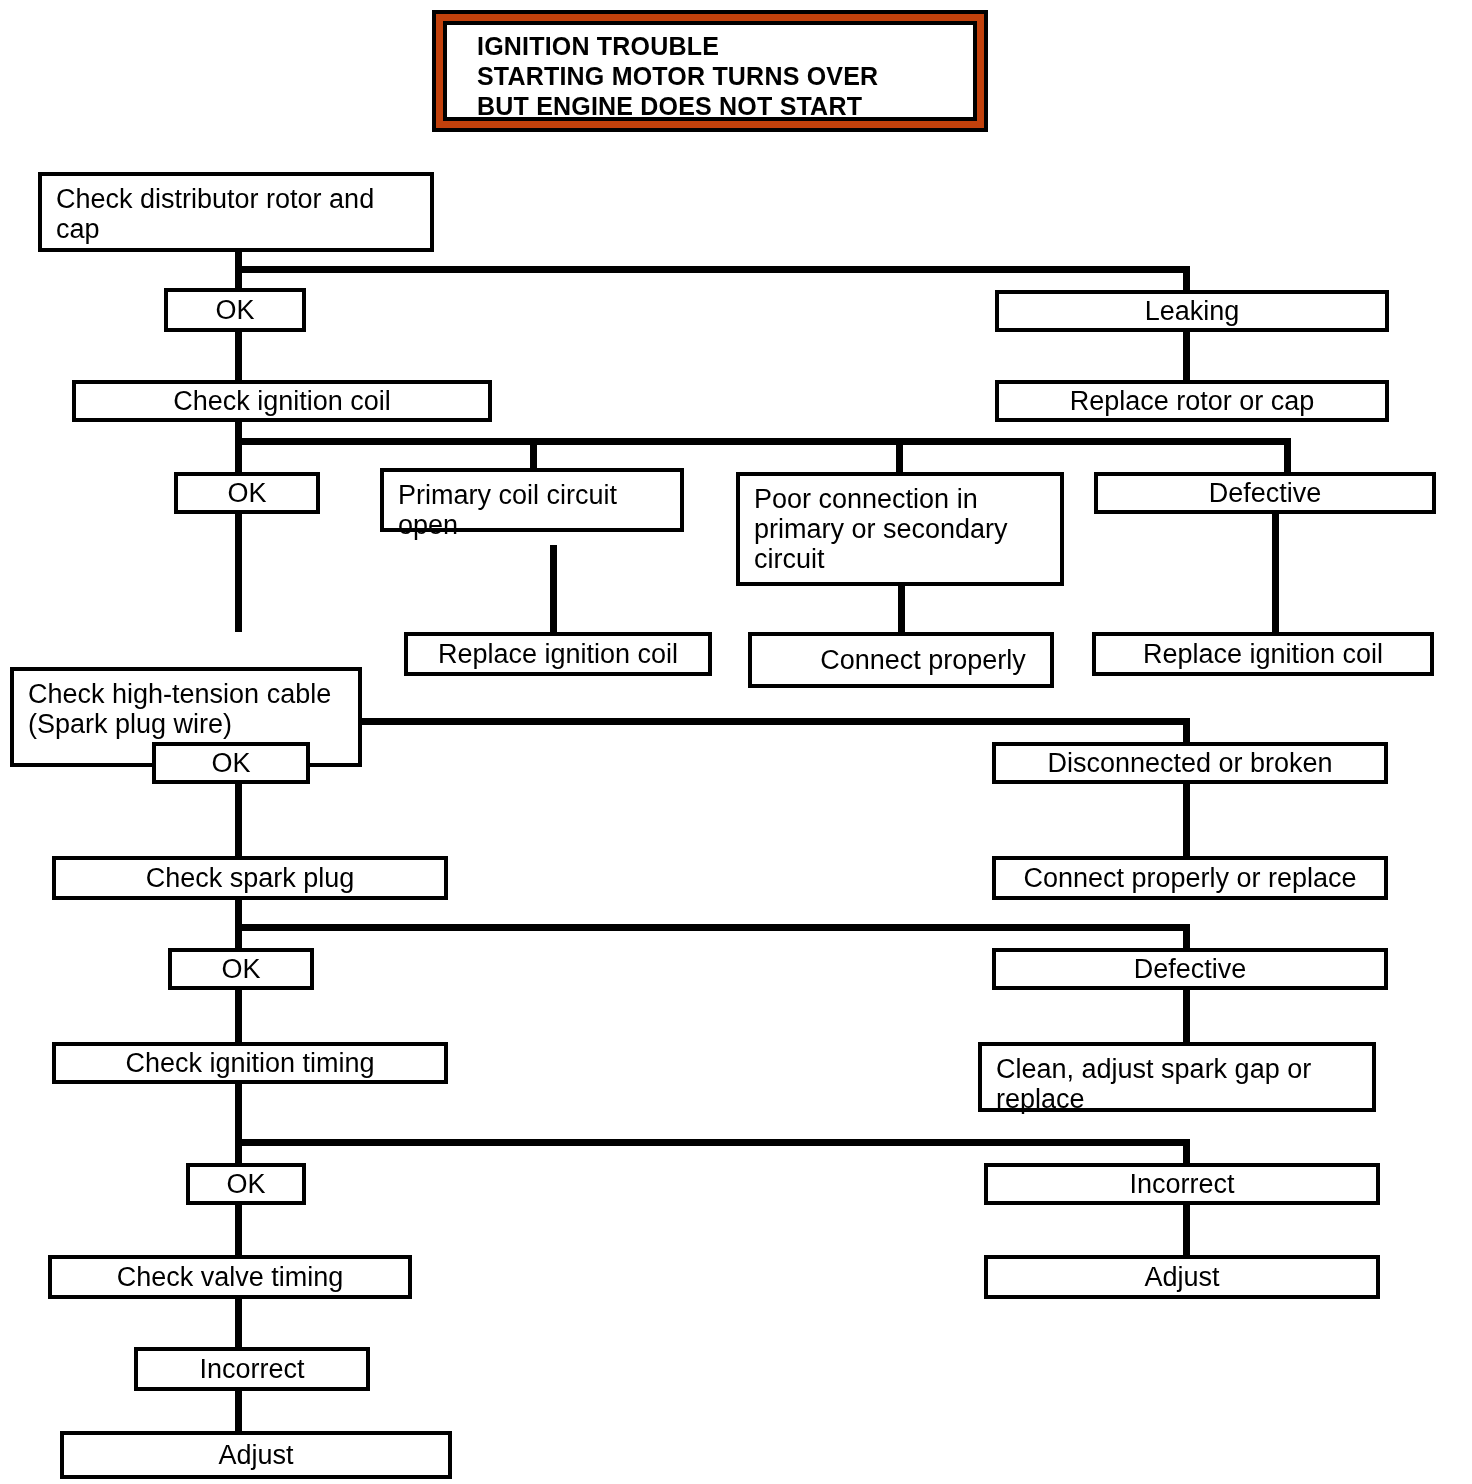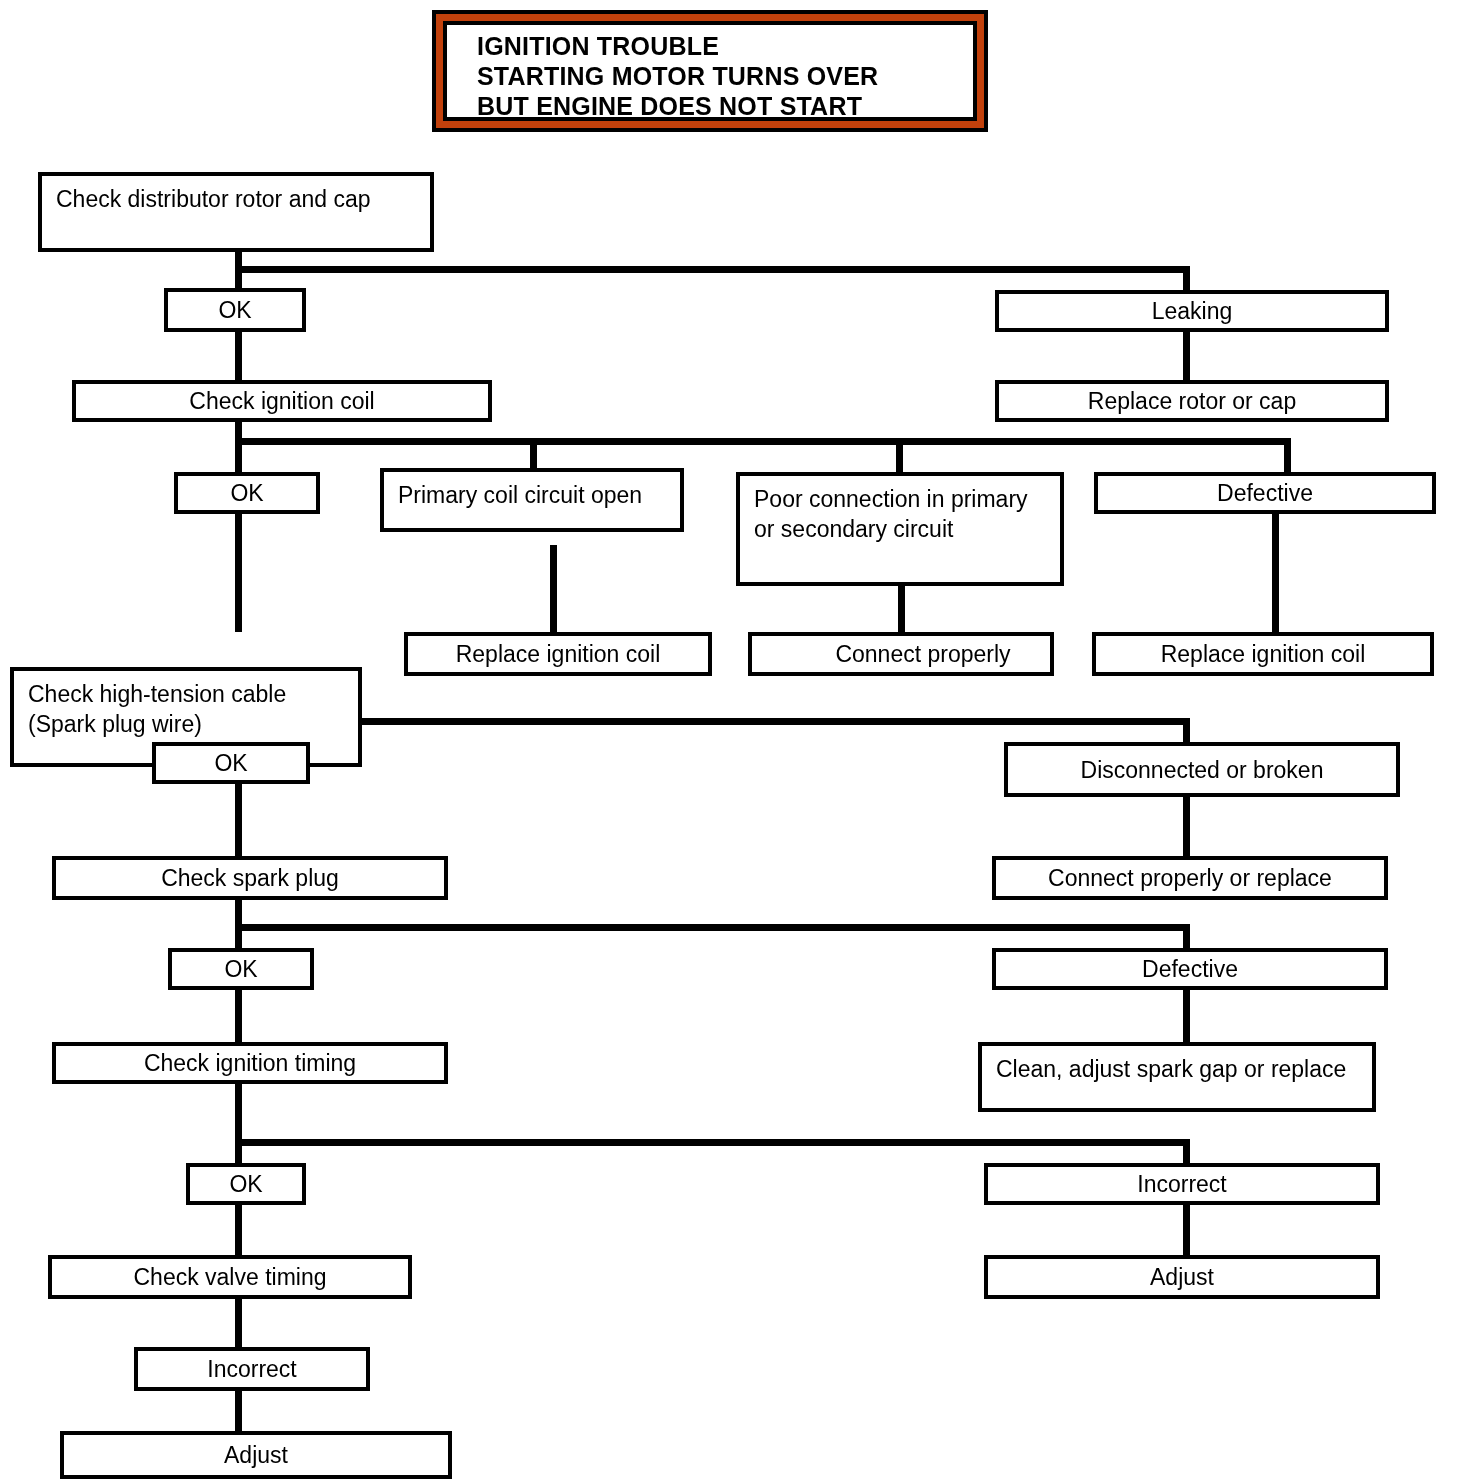--- a/index.html
+++ b/index.html
@@ -50,21 +50,21 @@
   }
 
   
   .node {
     position: absolute;
     border: 4px solid #000;
     box-sizing: border-box;
     background: #fff;
     display: flex;
     align-items: center;
-    font-size: 23px;
+    font-size: 27px;
     line-height: 30px;
     z-index: 3;
   }
   .node .lbl { display: block; }
   .node.center { justify-content: center; text-align: center; }
   .node.left {
     justify-content: flex-start;
     text-align: left;
     padding-left: 14px;
     padding-right: 8px;
@@ -174,37 +174,37 @@
   </div>
 
   <div class="node center" style="left:1094px; top:472px; width:342px; height:42px;">
     <span class="lbl">Defective</span>
   </div>
 
   <div class="node center" style="left:404px; top:632px; width:308px; height:44px;">
     <span class="lbl">Replace ignition coil</span>
   </div>
 
-  <div class="node center" style="left:748px; top:632px; width:306px; height:44px;padding-left:44px;">
+  <div class="node center" style="left:748px; top:632px; width:306px; height:56px;padding-left:44px;">
     <span class="lbl">Connect properly</span>
   </div>
 
   <div class="node center" style="left:1092px; top:632px; width:342px; height:44px;">
     <span class="lbl">Replace ignition coil</span>
   </div>
 
   <div class="node left top-align" style="left:10px; top:667px; width:352px; height:100px;">
     <span class="lbl">Check high-tension cable (Spark plug wire)</span>
   </div>
 
   <div class="node center" style="left:152px; top:742px; width:158px; height:42px;">
     <span class="lbl">OK</span>
   </div>
 
-  <div class="node center" style="left:992px; top:742px; width:396px; height:55px;margin-left:12px;">
+  <div class="node center" style="left:992px; top:742px; width:396px; height:42px;">
     <span class="lbl">Disconnected or broken</span>
   </div>
 
   <div class="node center" style="left:992px; top:856px; width:396px; height:44px;">
     <span class="lbl">Connect properly or replace</span>
   </div>
 
   <div class="node center" style="left:52px; top:856px; width:396px; height:44px;">
     <span class="lbl">Check spark plug</span>
   </div>

